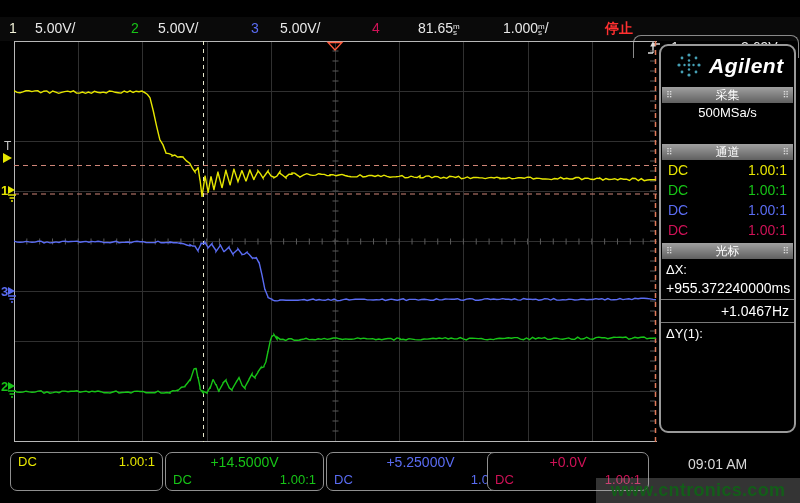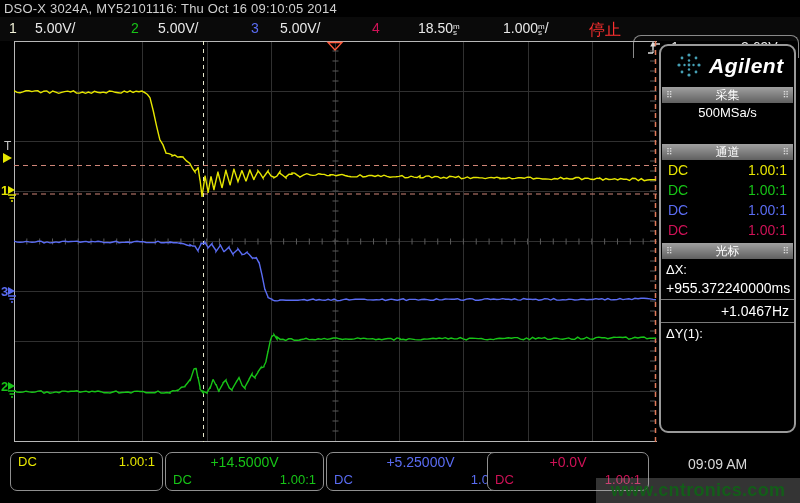--- a/index.html
+++ b/index.html
@@ -8,21 +8,21 @@
   
   .titlebar{position:absolute;left:4px;top:1px;width:640px;height:16px;color:#cfcfcf;
             font-size:13px;letter-spacing:.2px;white-space:nowrap;}
   .statusrow{position:absolute;left:0;top:17px;width:800px;height:24px;background:#0a0a0a;}
   .cell{position:absolute;top:3px;font-size:14px;color:#e8e8e8;white-space:nowrap;}
   .c1{color:#e6e600}.c2{color:#17c417}.c3{color:#5a6cf2}.c4{color:#cf1257}
   .chnum1{color:#f2f2d8}
   .stack{display:inline-block;vertical-align:-2px;line-height:6px;font-size:8px;color:#e8e8e8;
          text-align:left;}
   .stack i{display:block;font-style:normal;}
-  .runstate{color:#ff3030;font-weight:normal;font-size:16px;}
+  .runstate{color:#ff3030;font-weight:bold;font-size:14px;margin-left:16px;}
   .trigbox{position:absolute;left:633px;top:18px;width:164px;height:22px;
            border:1px solid #8a8a8a;border-bottom:none;border-radius:8px 8px 0 0;}
   .trigbox .tsrc{position:absolute;left:37px;top:3px;font-size:14px;color:#e8e8e8;}
   .trigbox .tlev{position:absolute;left:107px;top:3px;font-size:14px;color:#e8e8e8;}
   .trigbox svg{position:absolute;left:14px;top:4px;}
   
   .scope{position:absolute;left:14px;top:41px;width:643px;height:401px;}
   .lmark{position:absolute;left:1px;width:13px;color:#bbb;font-size:12px;line-height:10px;}
   .lmark .dig{position:absolute;left:0;top:2px;font-size:13px;font-weight:bold;}
   .lmark svg{position:absolute;left:0;top:0;}
@@ -55,33 +55,32 @@
   .watermark{position:absolute;left:596px;top:30px;width:204px;height:25px;
              background:rgba(185,185,185,.28);color:rgba(16,98,22,.9);
              font-size:18px;font-weight:bold;line-height:24px;text-align:center;
              letter-spacing:.3px;z-index:5;}
 </style>
 </head>
 <body>
 
 <div class="screen">
 
-  <div class="titlebar">DSO-X 3024A, MY52101116: Thu Oct 16 09:10:05 2014</div>
 
   <div class="statusrow">
     <span class="cell chnum1" style="left:9px">1</span>
     <span class="cell" style="left:35px">5.00V/</span>
     <span class="cell c2" style="left:131px">2</span>
     <span class="cell" style="left:158px">5.00V/</span>
     <span class="cell c3" style="left:251px">3</span>
     <span class="cell" style="left:280px">5.00V/</span>
     <span class="cell c4" style="left:372px">4</span>
 
     <span class="cell" style="left:418px">
-      <span>18.50</span><span class="stack"><i>m</i><i>s</i></span>
+      <span>81.65</span><span class="stack"><i>m</i><i>s</i></span>
     </span>
     <span class="cell" style="left:503px">
       <span>1.000</span><span class="stack"><i>m</i><i>s</i></span><span>/</span>
     </span>
     <span class="cell runstate" style="left:589px">停止</span>
 
     <div class="trigbox">
       <svg width="13" height="15" viewBox="0 0 13 15">
         <path d="M0,13 H5 M5,13 V4 M5,4 H12" stroke="#dedede" stroke-width="1.4" fill="none"></path>
         <path d="M2.2,6.5 L7.8,6.5 L5,1.2 Z" fill="#dedede"></path>
@@ -370,17 +369,17 @@
           <span class="prb">1.00:1</span>
         </div>
     </div>
     <div class="bbox c4" style="left:487px;width:162px">
       <div class="bval">+0.0V</div>
       <div class="brow">
           <span class="cpl">DC</span>
           <span class="prb">1.00:1</span>
         </div>
     </div>
-    <div class="clock">09:09 AM</div>
+    <div class="clock">09:01 AM</div>
     <div class="watermark">www.cntronics.com</div>
   </div>
 
 </div>
 
 </body></html>

